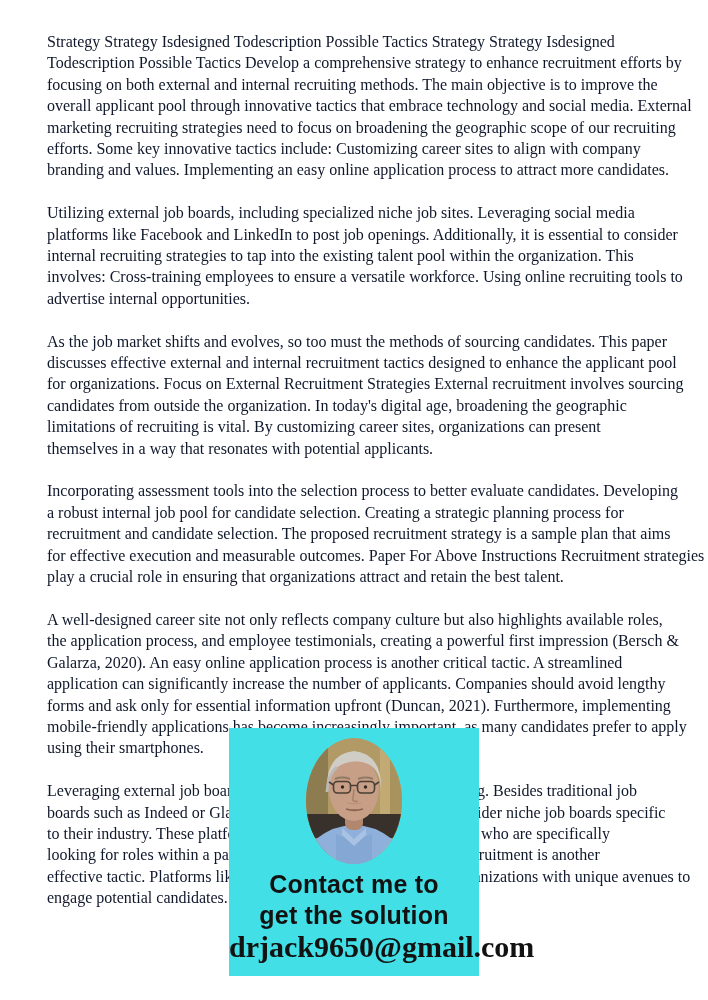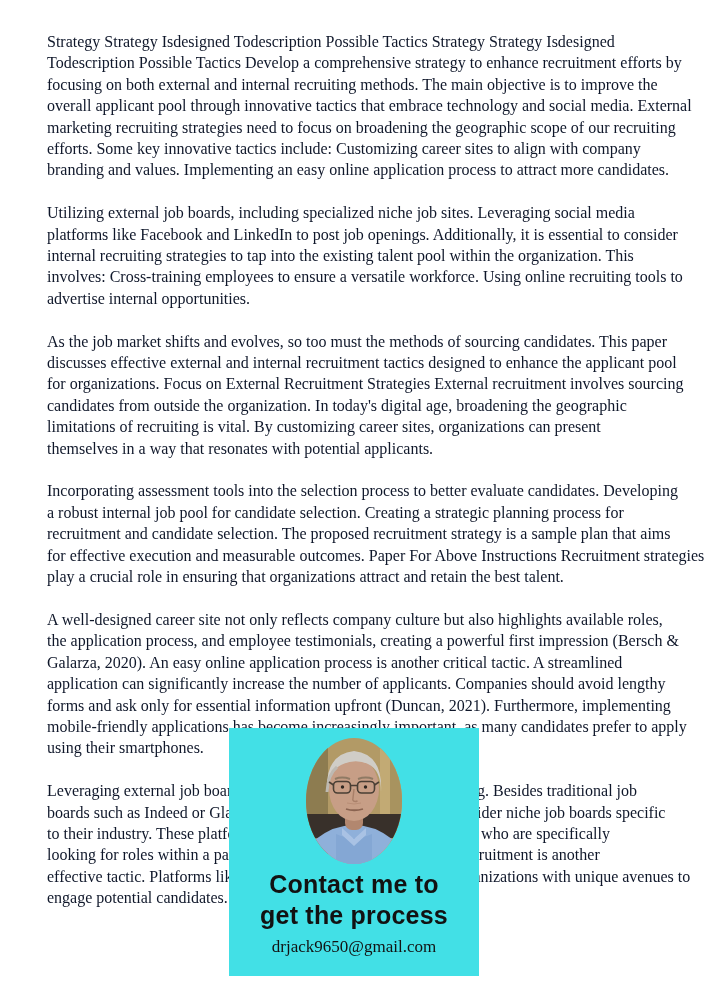--- a/index.html
+++ b/index.html
@@ -49,22 +49,22 @@
     font-weight: 700;
     font-size: 25px;
     line-height: 31px;
     letter-spacing: 0.2px;
   }
   .contact-line.first {
     margin-top: 5px;
   }
   .email {
     font-family: "Liberation Serif", "DejaVu Serif", serif;
-    font-weight: 400;
-    font-size: 17px;
+    font-weight: 700;
+    font-size: 30px;
     line-height: 30px;
     margin-top: 1px;
   }
 </style>
 </head>
 <body style="background: rgb(255, 255, 255);">
 
 <div class="page">
 
   <div class="doc" id="doc" style="color: rgb(0, 0, 0);">
@@ -138,17 +138,17 @@
           <path d="M52,41 Q60,38.2 67,41" stroke="#8f7a64" stroke-width="2" fill="none"></path>
           <circle cx="36.5" cy="49" r="1.7" fill="#2e2620"></circle>
           <circle cx="59.5" cy="49" r="1.7" fill="#2e2620"></circle>
           <path d="M48,51 L46.8,62 Q48,64.5 51.5,63" stroke="#a87f68" stroke-width="1.4" fill="none"></path>
           <path d="M40,71 Q48,73.5 57,71" stroke="#8a6350" stroke-width="1.8" fill="none"></path>
           <path d="M41,65 Q48,67 55,65" stroke="#b88e76" stroke-width="1" fill="none"></path>
         </g>
       </svg>
     </div>
     <div class="contact-line first">Contact me to</div>
-    <div class="contact-line">get the process</div>
+    <div class="contact-line">get the solution</div>
     <div class="email">drjack9650@gmail.com</div>
   </div>
 
 </div>
 
 </body></html>

